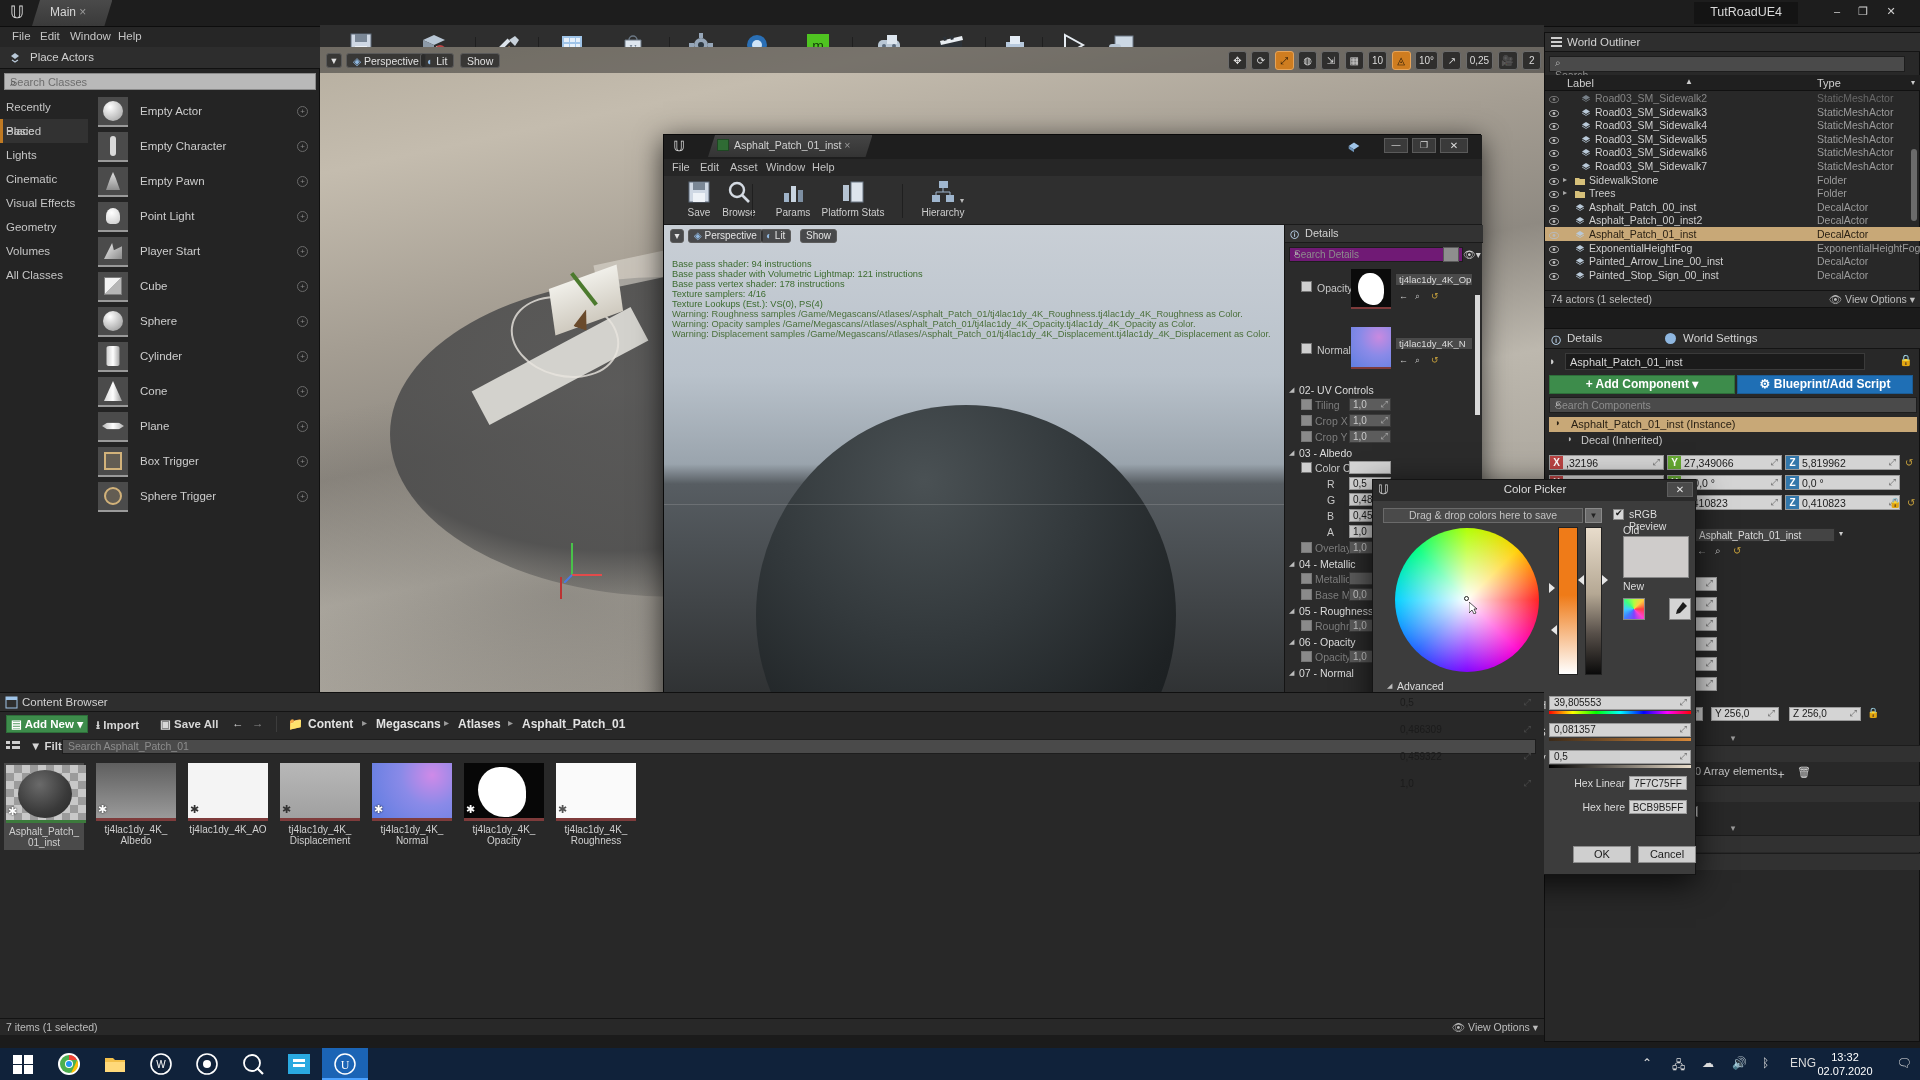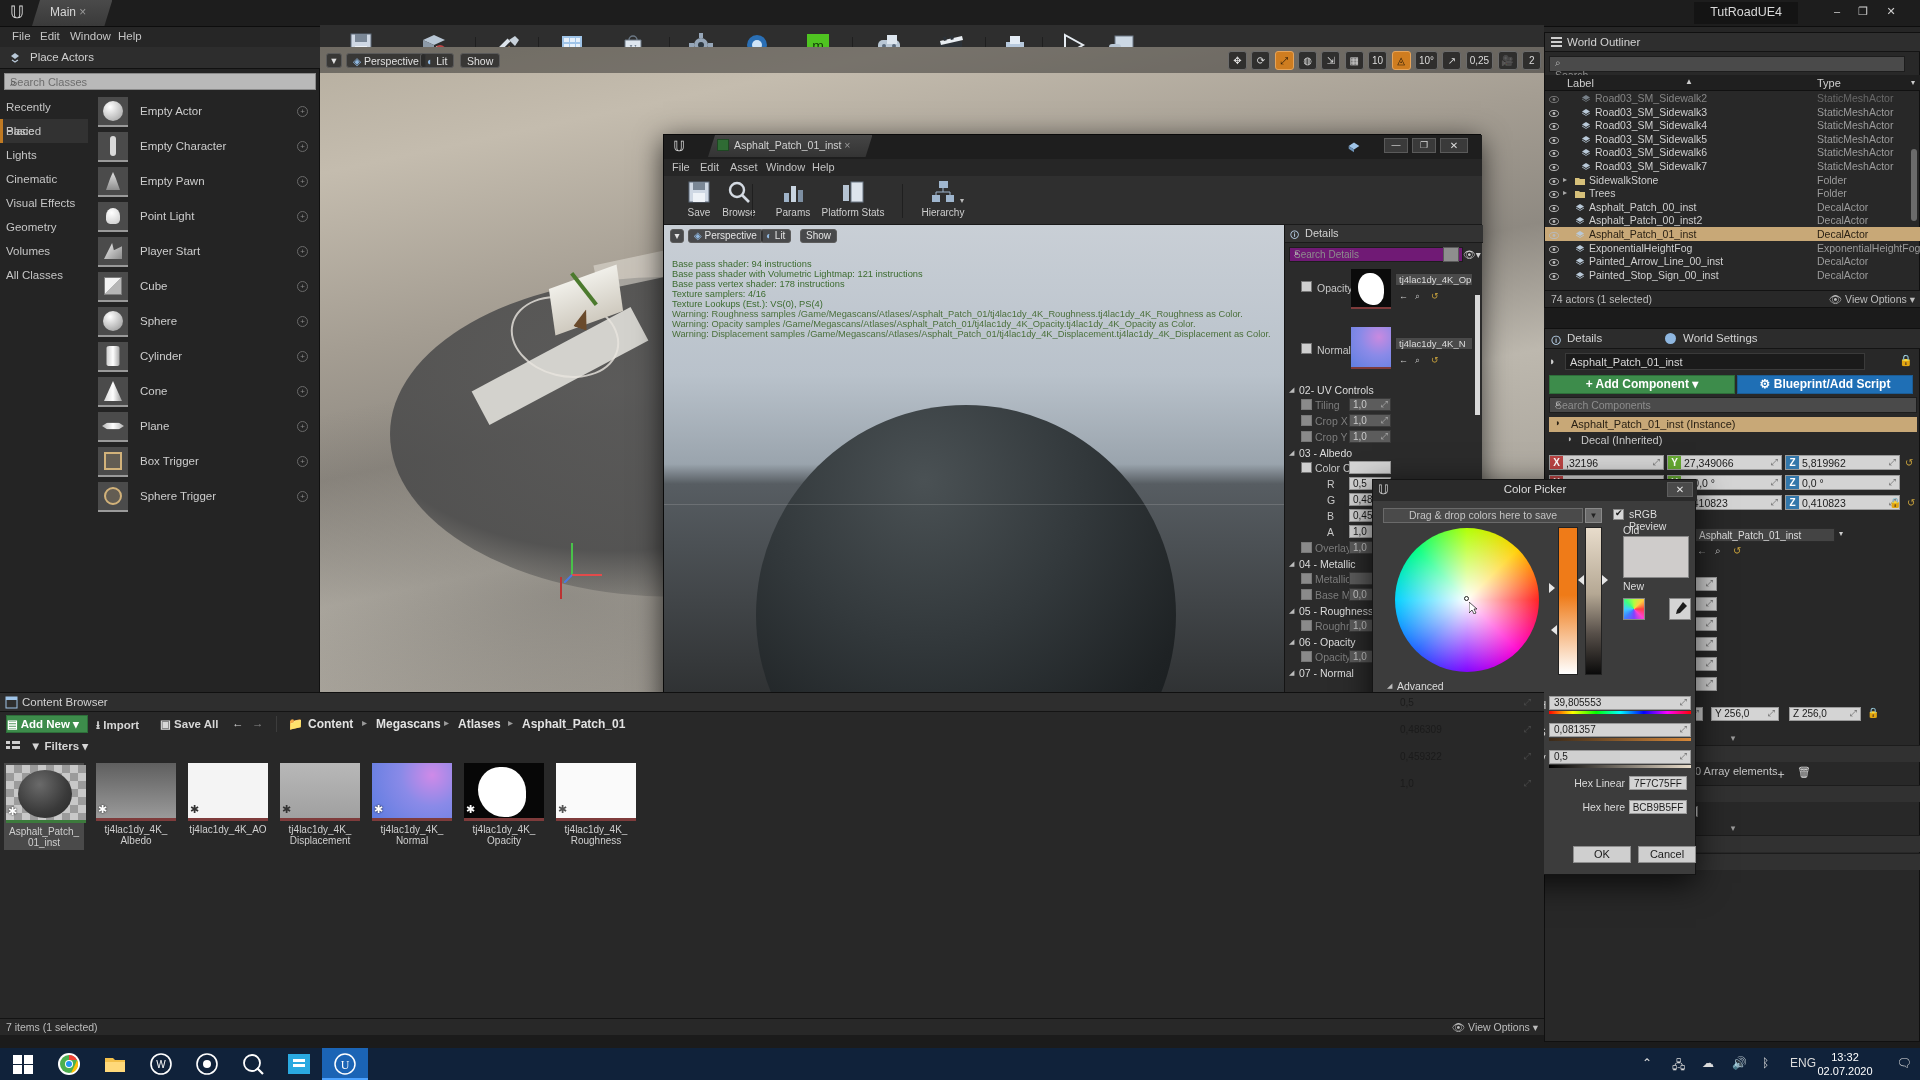--- a/index.html
+++ b/index.html
@@ -213,21 +213,21 @@
       color:#1b1b1b; font-size:11px; text-align:center; line-height:15px; }
   #cp-cancel { left:265px; top:366px; width:58px; height:17px; background:#cfcfcf; border:1px solid #8e8e8e;
       color:#1b1b1b; font-size:11px; text-align:center; line-height:15px; }
 
   
   #cbrowser { left:0; top:692px; width:1544px; height:343px; background:#282828; border-top:1px solid #101010; }
   #cb-tab { height:19px; background:#2e2e2e; border-bottom:1px solid #141414;padding-left:25px; }
   #cb-tab .t { position:absolute; left:22px; top:3px; font-size:11.5px; color:#d2d2d2; }
   #cb-toolbar { position:absolute; left:0; top:19px; width:1544px; height:24px; }
   #cb-addnew { left:6px; top:3px; width:82px; height:18px; background:#3d8c4b; border:1px solid #2d6e39;
-      color:#fff; font-size:11.5px; font-weight:bold; line-height:16px; }
+      color:#fff; font-size:11.5px; font-weight:bold; text-align:center; line-height:16px; }
   .cbbtn { position:absolute; top:5px; font-size:11.5px; color:#d6d6d6; font-weight:bold; }
   .crumb { position:absolute; top:5px; font-size:12px; color:#e2e2e2; font-weight:bold; }
   .crumb-sep { position:absolute; top:5px; font-size:10px; color:#9a9a9a; }
   #cb-filters { position:absolute; left:0; top:43px; width:1544px; height:20px; }
   #cb-filters .f { position:absolute; left:30px; top:3px; font-size:11.5px; color:#d6d6d6; font-weight:bold; }
   #cb-search { left:62px; top:3px; width:1474px; height:15px; background:#4a4a4a; border:1px solid #1d1d1d; }
   #cb-search span { position:absolute; left:5px; top:0px; font-size:10.5px; color:#8d8d8d; }
   .asset { position:absolute; top:70px; width:80px; }
   .asset .tile { width:80px; height:58px; position:relative; border-bottom:3px solid #7e3b3b; }
   .asset.sel { background:#4a4a4a; padding:2px; }
@@ -1412,20 +1412,23 @@
     </div>
 
     <div id="cb-filters">
       <svg class="abs" style="left:6px;top:4px" width="14" height="13" viewBox="0 0 14 13">
         <rect x="0" y="1" width="4" height="3" fill="#cfcfcf"></rect>
           <rect x="6" y="1" width="8" height="3" fill="#cfcfcf"></rect>
         <rect x="0" y="6" width="4" height="3" fill="#cfcfcf"></rect>
           <rect x="6" y="6" width="8" height="3" fill="#cfcfcf"></rect>
       </svg>
       <span class="f">▼ <span>Filters</span> ▾</span>
+      <div id="cb-search" class="abs">
+        <span>Search Asphalt_Patch_01</span>
+      </div>
     </div>
 
     <div class="asset sel" style="left:4px">
       <div class="tile" style="border-bottom:3px solid #3c7a3c;background:repeating-conic-gradient(#9b9b9b 0 25%, #c8c8c8 0 50%) 0 0/16px 16px">
         <div class="abs" style="left:12px;top:5px;width:54px;height:48px;border-radius:50%;
              background:radial-gradient(circle at 40% 30%,#6a6a6a,#3a3a3a 60%,#262626)"></div>
         <span class="star">✱</span>
       </div>
       <div class="nm">
         <span>Asphalt_Patch_</span><br>

